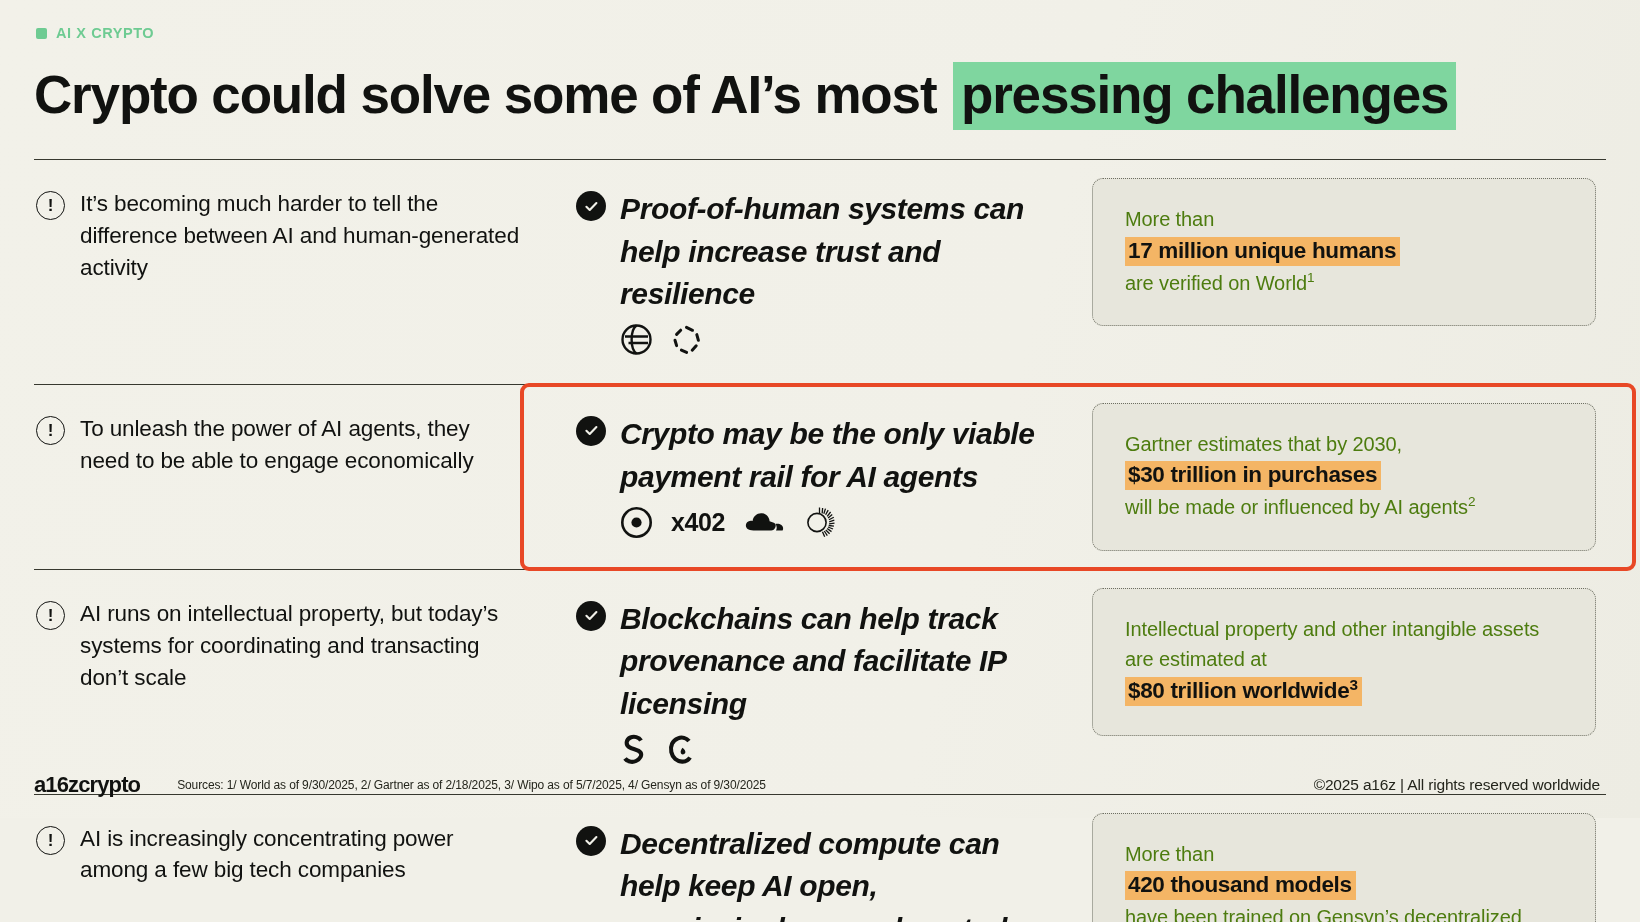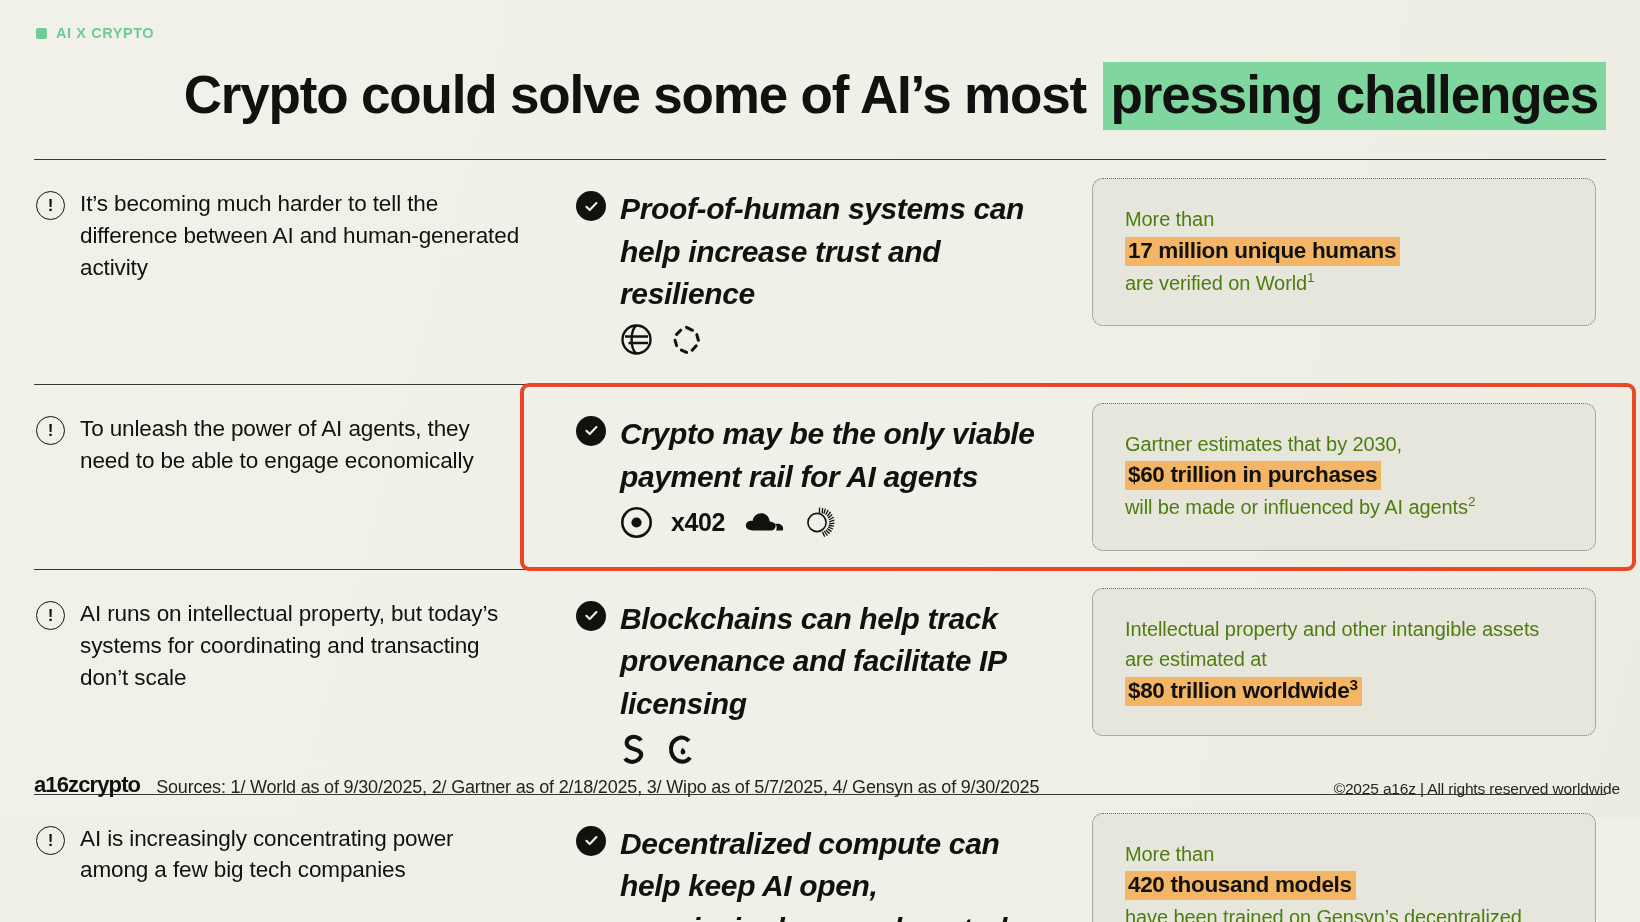--- a/index.html
+++ b/index.html
@@ -29,21 +29,20 @@
     font-size: 14.5px; font-weight: 700; letter-spacing: .04em;
     color: #6ecb92;
   }
 
   
   .headline {
     margin-top: 26px;
     font-size: 53px; line-height: 1.06; font-weight: 700;
     letter-spacing: -.022em; color: #111210;
     white-space: nowrap;
-    text-align: right;
   }
   .hl-mark {
     background: #7fd69f;
     padding: 3px 8px 6px 8px;
     margin-left: 3px;
     box-decoration-break: clone;
   }
 
   
   .table { margin-top: 36px; position: relative; }
@@ -120,29 +119,29 @@
   .row-outline {
     position: absolute;
     border: 4px solid #e84826;
     border-radius: 9px;
     pointer-events: none;
     z-index: 5;
   }
 
   
   .footer {
-    position: absolute; left: 34px; right: 20px; bottom: 20px;
-    display: flex; align-items: flex-end; gap: 16px;
+    position: absolute; left: 34px; right: 40px; bottom: 20px;
+    display: flex; align-items: center; gap: 37px;
   }
   .brand {
     font-size: 22px; font-weight: 700; color: #111210;
     letter-spacing: -.04em; flex: 0 0 auto; font-stretch: condensed;
   }
   .sources {
-    font-size: 18px; color: #24251c; letter-spacing: -.01em;
+    font-size: 12px; color: #24251c; letter-spacing: -.01em;
     flex: 1 1 auto;
   }
   .copyright {
     font-size: 15.5px; color: #24251c; letter-spacing: -.01em;
     flex: 0 0 auto; white-space: nowrap;
   }
   sup { font-size: .68em; vertical-align: super; line-height: 0; }
 </style>
 </head>
 <body>
@@ -251,21 +250,21 @@
                   <path d="M25.2 4.1 L22.6 8.8"></path>
               </g>
                 <circle cx="14" cy="16.5" r="9.1" fill="none" stroke="#111210" stroke-width="1.6"></circle>
               </svg>
           </span>
         </div>
       </div>
       <div class="cell-stat">
         <div class="stat-card">
           <div class="stat-line">Gartner estimates that by 2030,</div>
-          <div><span class="stat-strong">$60 trillion in purchases</span></div>
+          <div><span class="stat-strong">$30 trillion in purchases</span></div>
           <div class="stat-line"><span>will be made or influenced by AI agents</span><sup>2</sup></div>
         </div>
       </div>
       <div class="row-outline" style="left:486px; right:-30px; top:-2px; bottom:-2px;"></div>
     </div>
 
     <div class="row">
       <div class="cell-problem">
         <span class="warn-icon">!</span>
         <span class="problem-text">AI runs on intellectual property, but today’s systems for coordinating and transacting don’t scale</span>

